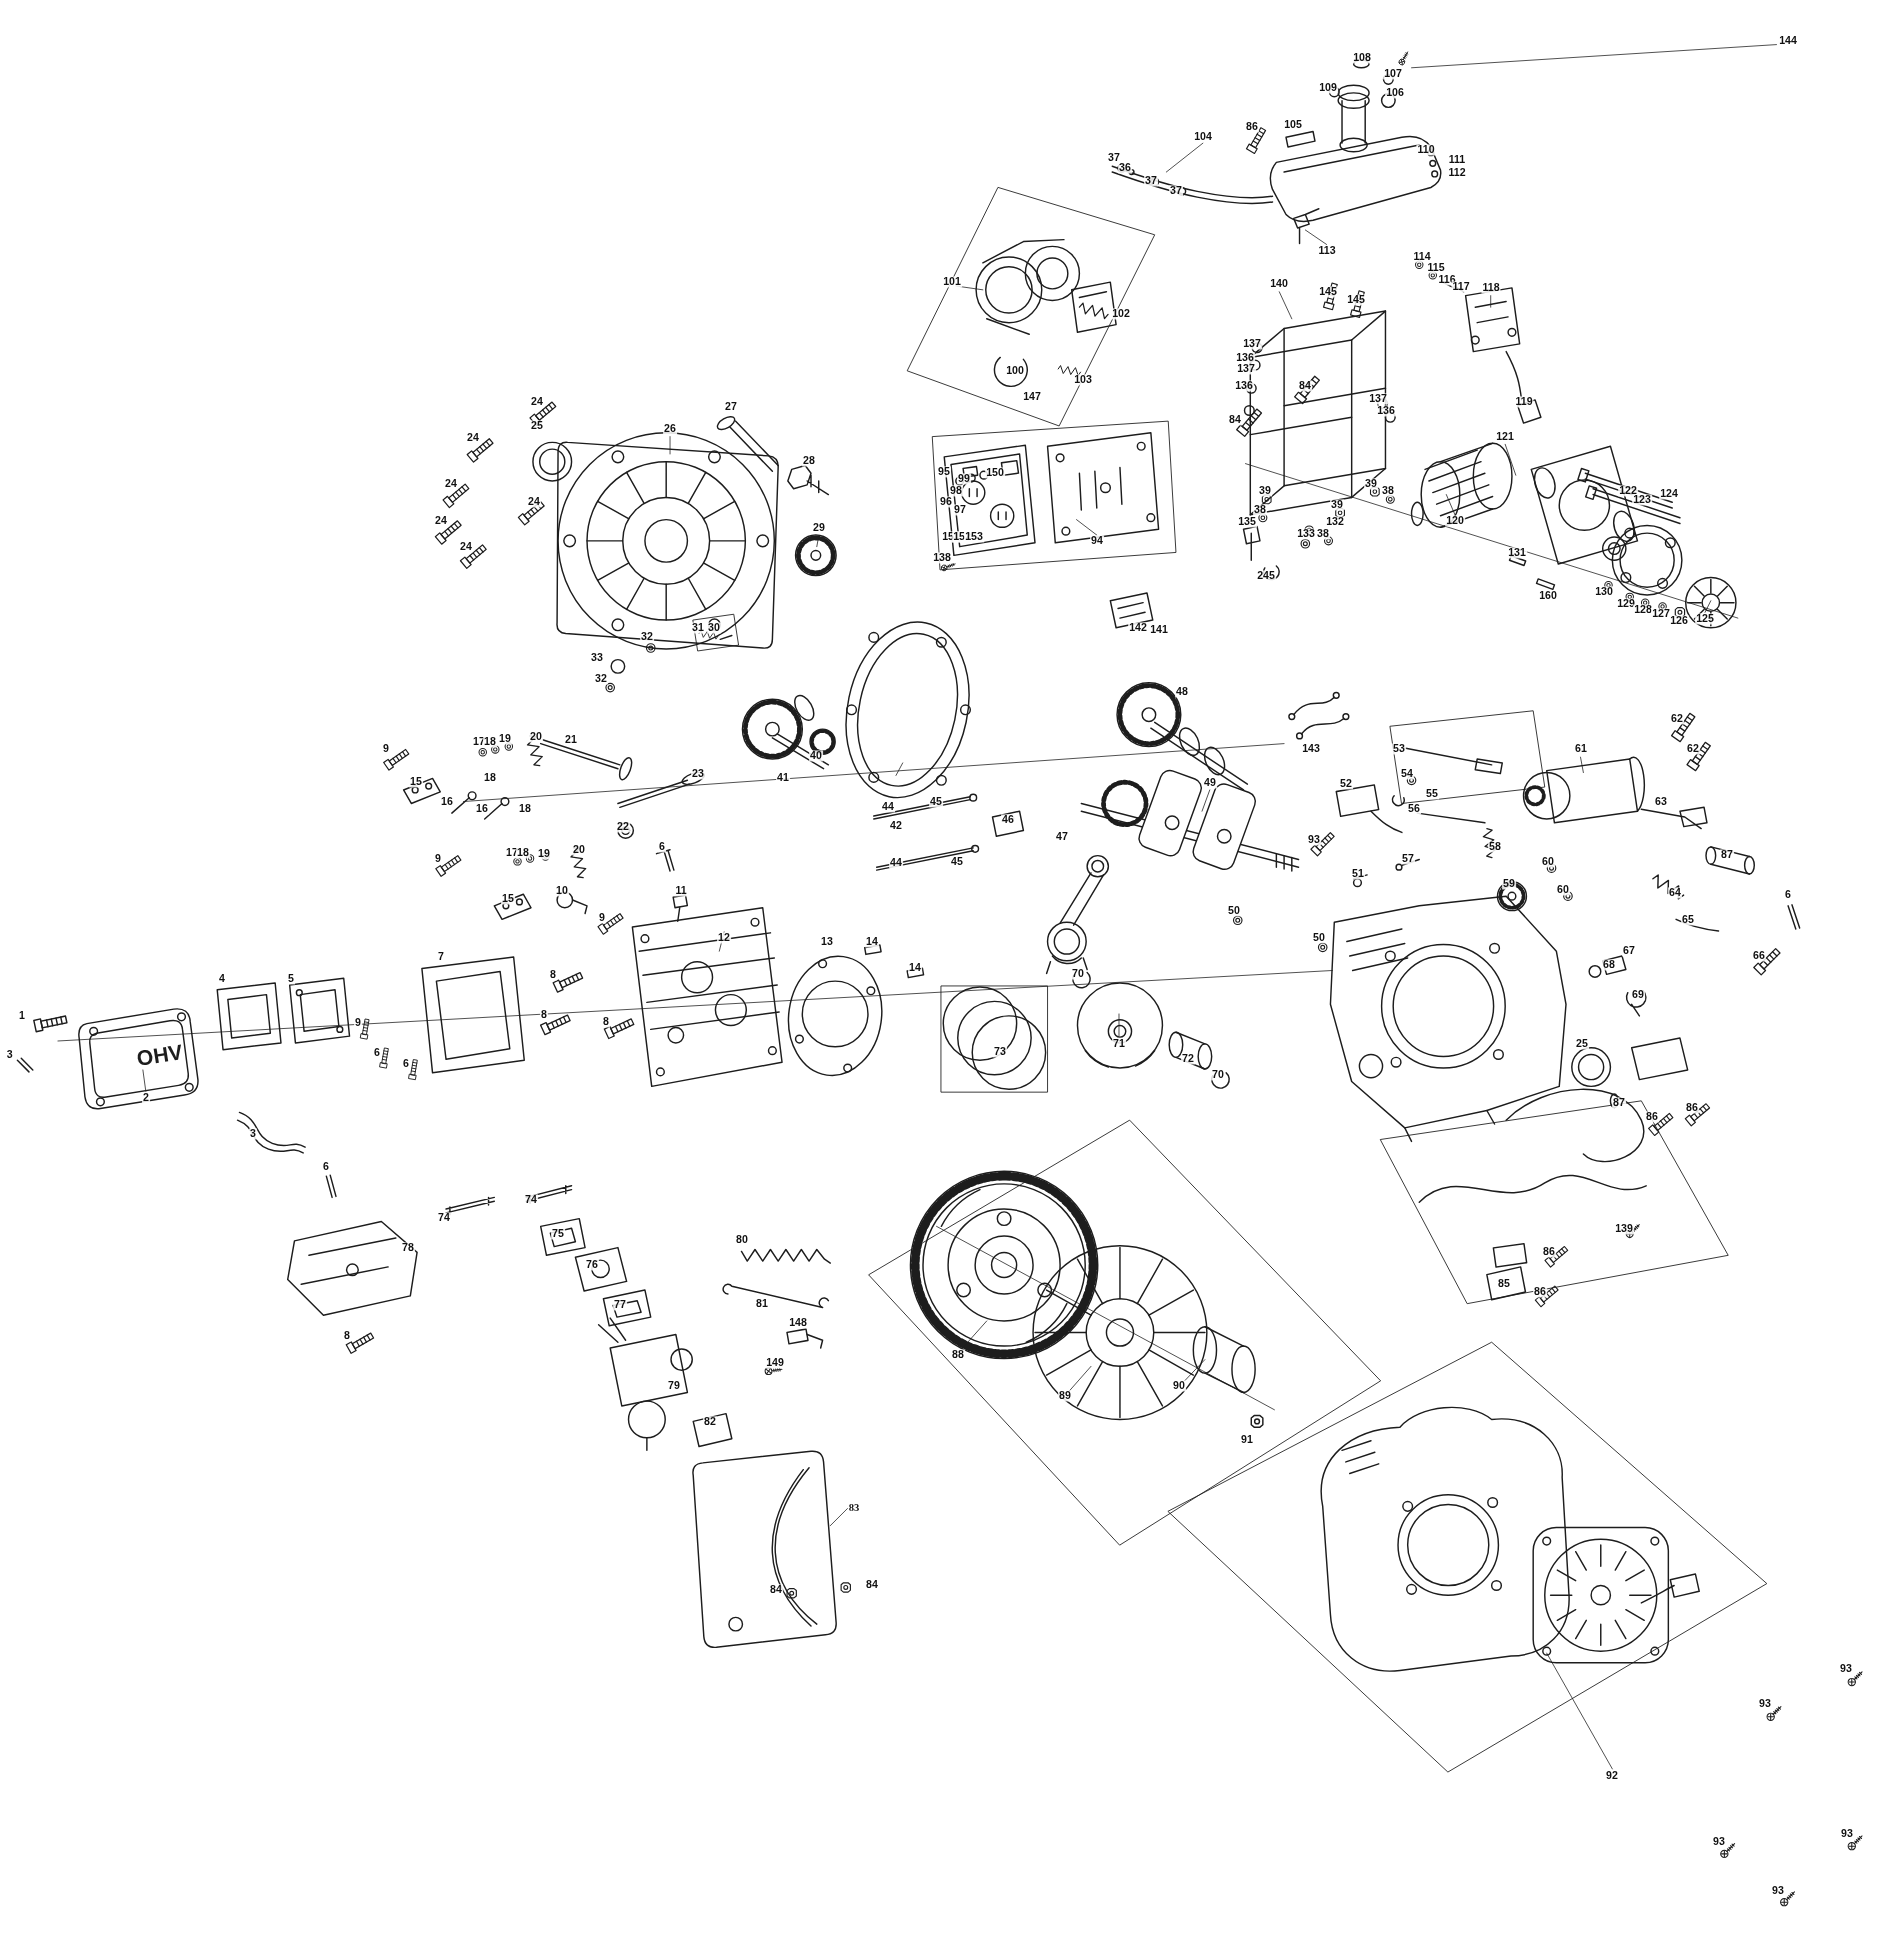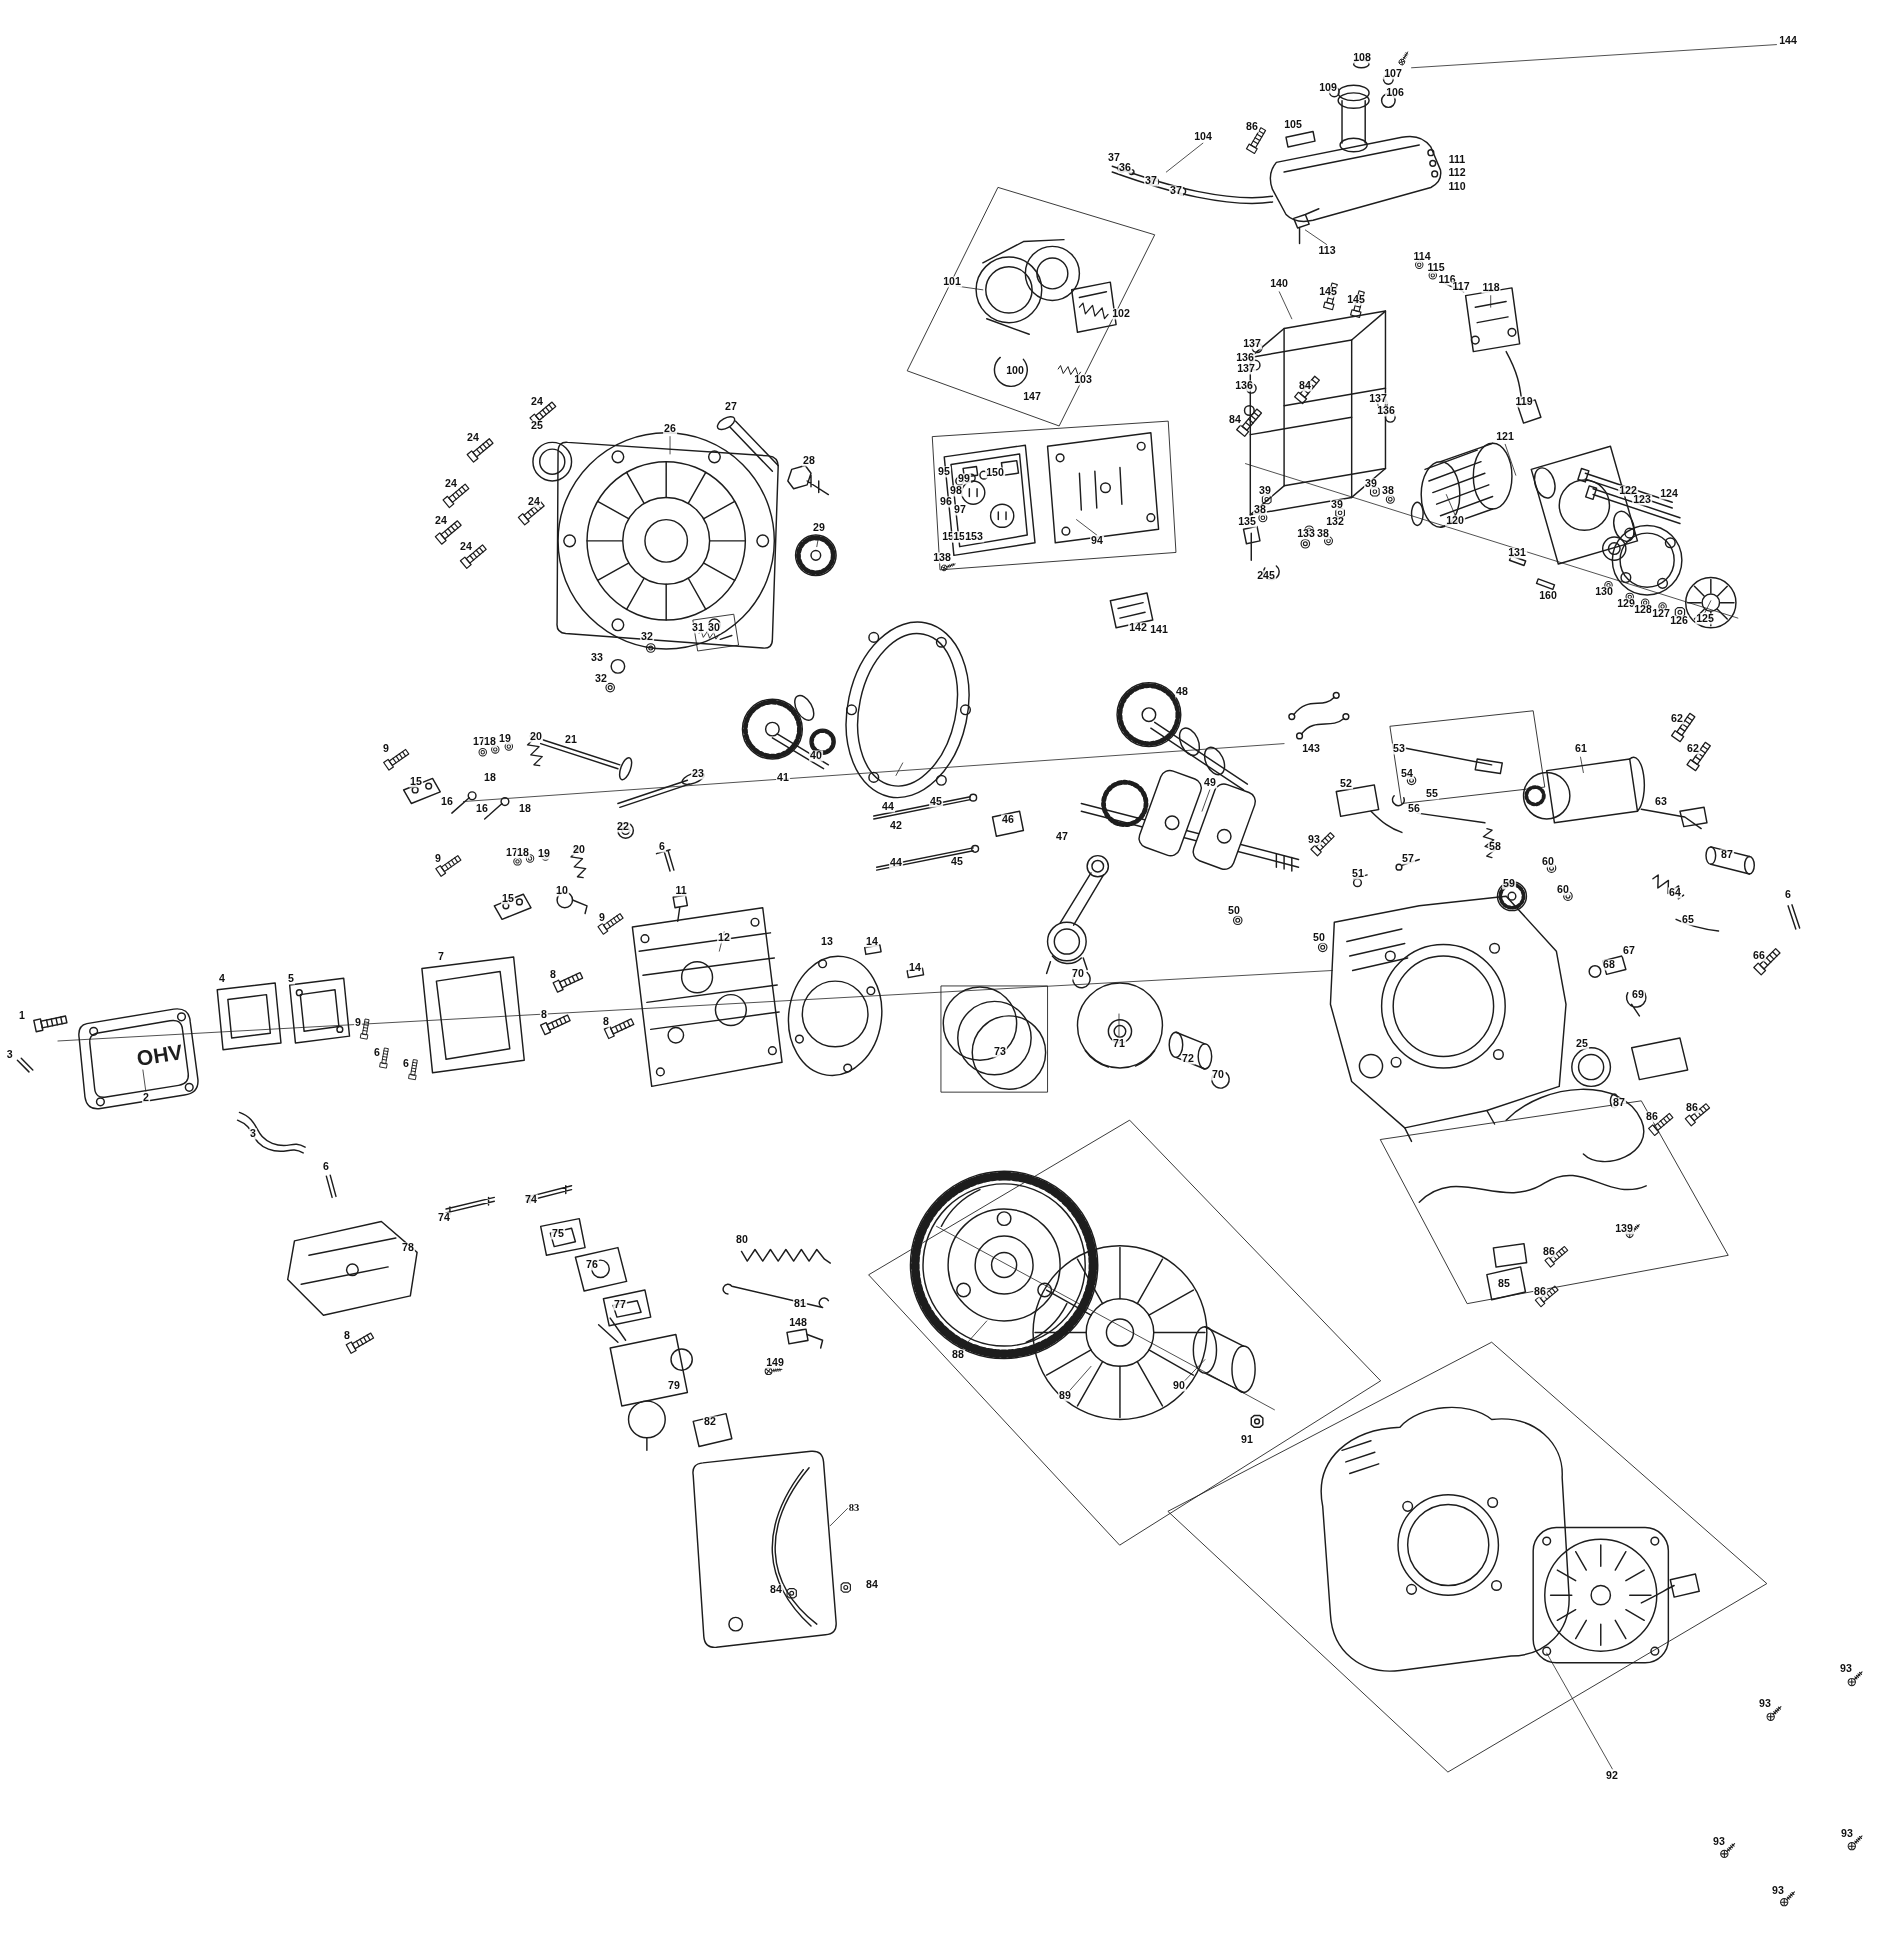--- a/index.html
+++ b/index.html
@@ -572,21 +572,21 @@
 
 <div class="callout-layer">
       <span class="callout" style="left: 1788px; top: 41px;">144</span>
       <span class="callout" style="left: 1362px; top: 58px;">108</span>
       <span class="callout" style="left: 1393px; top: 74px;">107</span>
       <span class="callout" style="left: 1328px; top: 88px;">109</span>
       <span class="callout" style="left: 1395px; top: 93px;">106</span>
       <span class="callout" style="left: 1252px; top: 127px;">86</span>
       <span class="callout" style="left: 1293px; top: 125px;">105</span>
       <span class="callout" style="left: 1203px; top: 137px;">104</span>
-      <span class="callout" style="left: 1457px; top: 150px; margin-top: 37px;">110</span>
+      <span class="callout" style="left: 1426px; top: 150px;">110</span>
       <span class="callout" style="left: 1457px; top: 160px;">111</span>
       <span class="callout" style="left: 1457px; top: 173px;">112</span>
       <span class="callout" style="left: 1114px; top: 158px;">37</span>
       <span class="callout" style="left: 1125px; top: 168px;">36</span>
       <span class="callout" style="left: 1151px; top: 181px;">37</span>
       <span class="callout" style="left: 1176px; top: 191px;">37</span>
       <span class="callout" style="left: 1327px; top: 251px;">113</span>
       <span class="callout" style="left: 952px; top: 282px;">101</span>
       <span class="callout" style="left: 1121px; top: 314px;">102</span>
       <span class="callout" style="left: 1015px; top: 371px;">100</span>
@@ -752,21 +752,21 @@
       <span class="callout" style="left: 408px; top: 1248px;">78</span>
       <span class="callout" style="left: 347px; top: 1336px;">8</span>
       <span class="callout" style="left: 444px; top: 1218px;">74</span>
       <span class="callout" style="left: 531px; top: 1200px;">74</span>
       <span class="callout" style="left: 558px; top: 1234px;">75</span>
       <span class="callout" style="left: 592px; top: 1265px;">76</span>
       <span class="callout" style="left: 620px; top: 1305px;">77</span>
       <span class="callout" style="left: 674px; top: 1386px;">79</span>
       <span class="callout" style="left: 710px; top: 1422px;">82</span>
       <span class="callout" style="left: 742px; top: 1240px;">80</span>
-      <span class="callout" style="left: 800px; top: 1304px;">81</span>
+      <span class="callout" style="left: 762px; top: 1304px;">81</span>
       <span class="callout" style="left: 798px; top: 1323px;">148</span>
       <span class="callout" style="left: 775px; top: 1363px;">149</span>
       <span class="callout" style="left: 854px; top: 1508px; font-family: Liberation Serif, serif;">83</span>
       <span class="callout" style="left: 776px; top: 1590px;">84</span>
       <span class="callout" style="left: 872px; top: 1585px;">84</span>
       <span class="callout" style="left: 958px; top: 1355px;">88</span>
       <span class="callout" style="left: 1065px; top: 1396px;">89</span>
       <span class="callout" style="left: 1179px; top: 1386px;">90</span>
       <span class="callout" style="left: 1247px; top: 1440px;">91</span>
       <span class="callout" style="left: 1624px; top: 1229px;">139</span>

